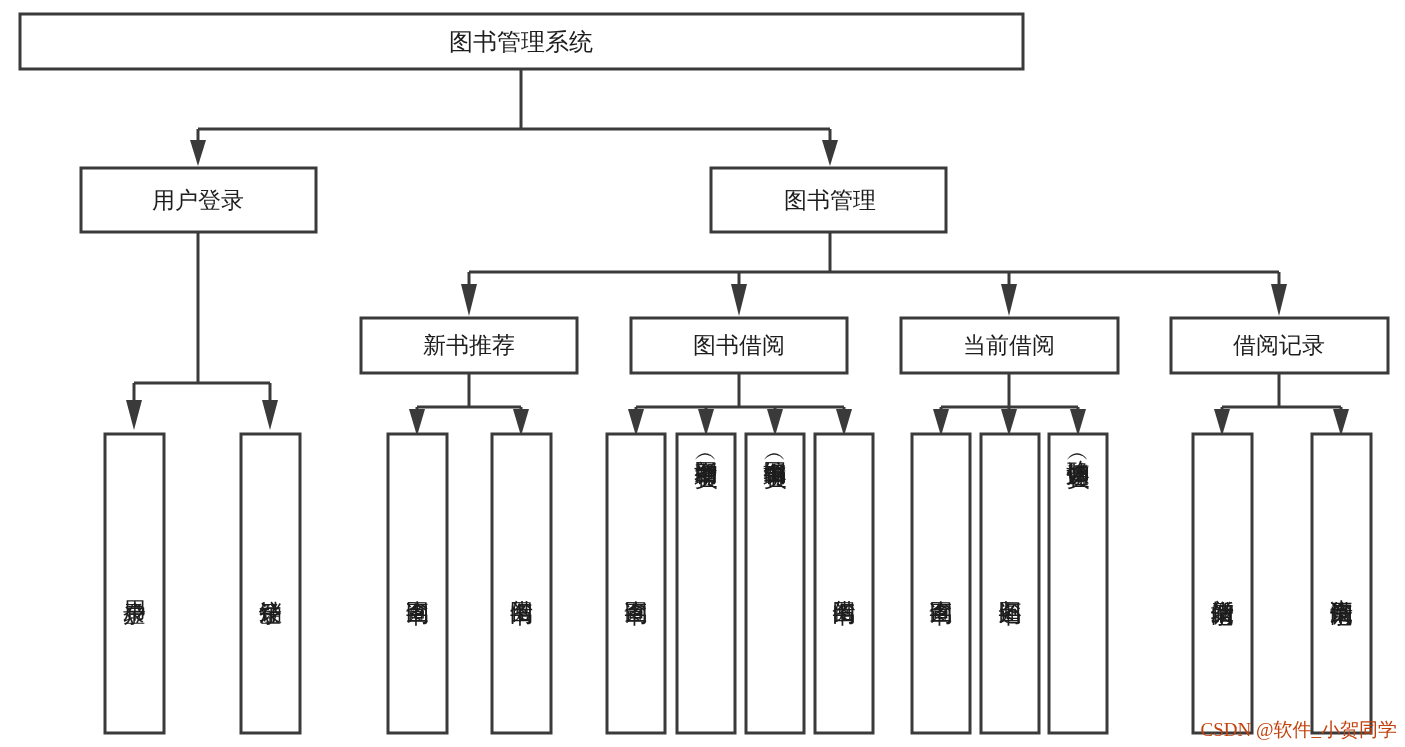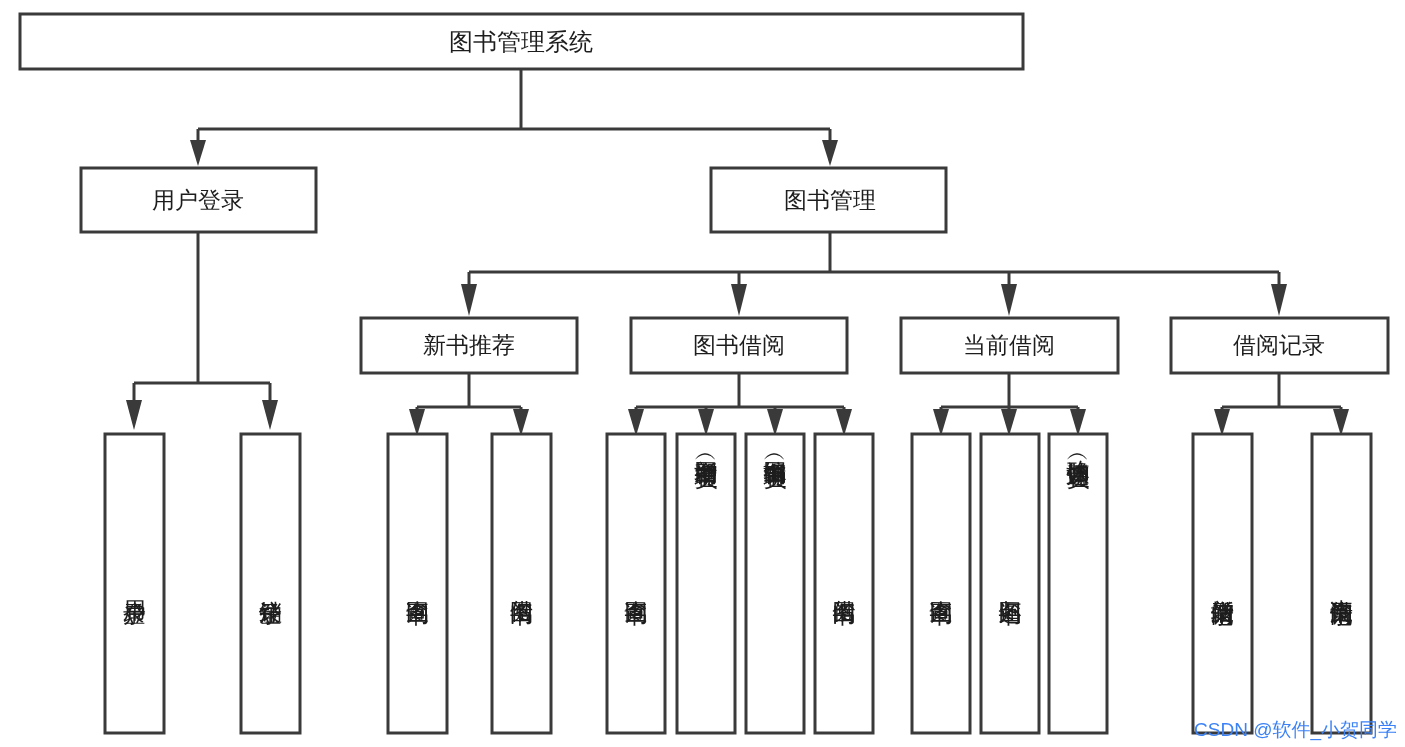--- a/index.html
+++ b/index.html
@@ -26,22 +26,22 @@
     writing-mode:vertical-rl;
     text-orientation:upright;
     font-family:"DejaVu Sans","Liberation Sans",sans-serif;
     font-size:23px;line-height:1.18;color:#1d1d1d;
     letter-spacing:1px;
     white-space:nowrap;
     text-align:center;
   }
   .watermark{
     position:absolute;
-    font-family:Liberation Sans, sans-serif;
-    font-size:19px;color:#3b82f6;
+    font-family:Liberation Serif, serif;
+    font-size:19px;color:#c2410c;
     white-space:nowrap;
     right:8px;bottom:4px;
   }
 </style>
 </head>
 <body>
 
 <svg id="diagram" viewBox="0 0 1405 747" xmlns="http://www.w3.org/2000/svg">
 
   <g>

